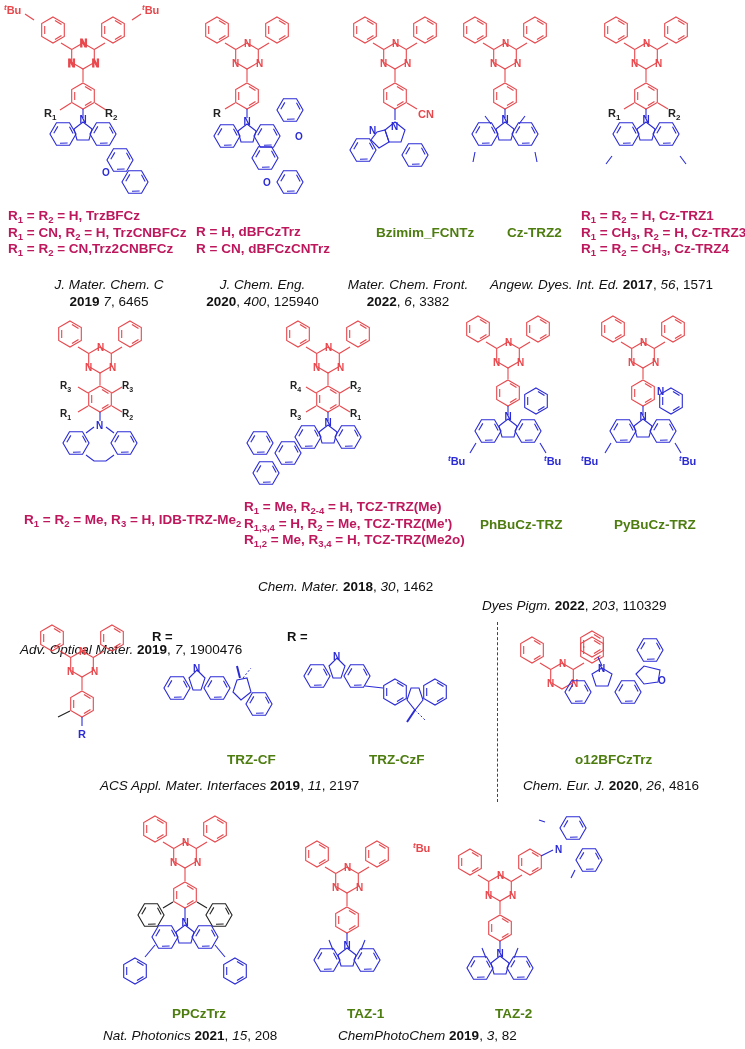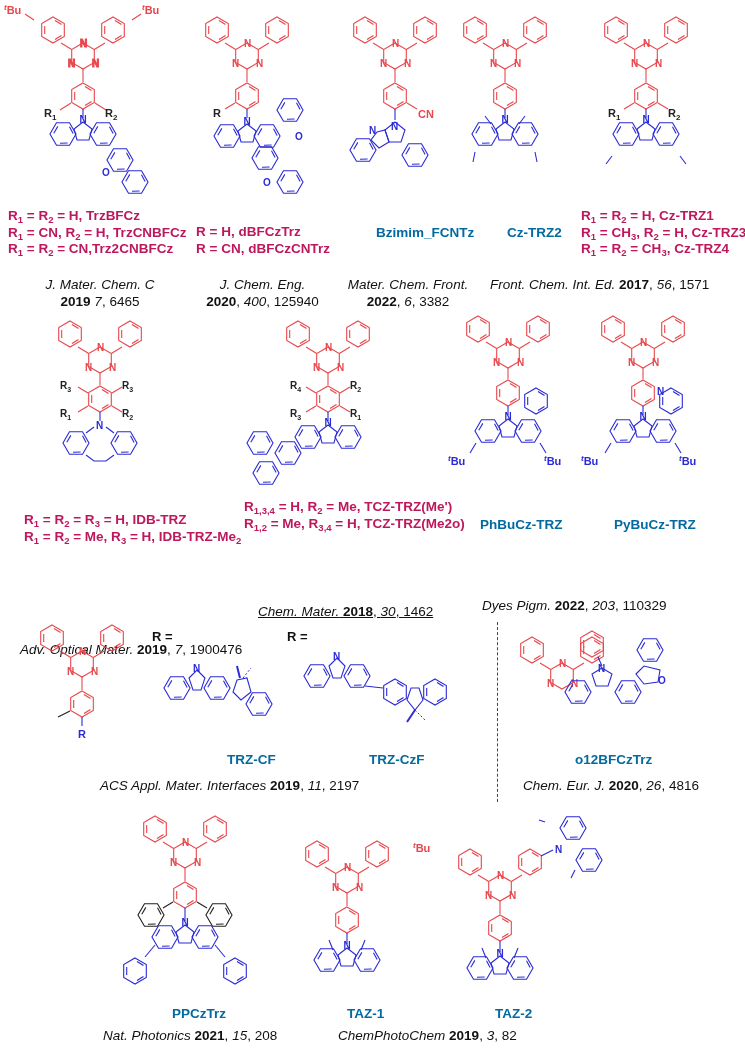--- a/index.html
+++ b/index.html
@@ -1,20 +1,20 @@
 <!DOCTYPE html>
 <html><head>
 <meta charset="utf-8">
 <style>
   html, body { margin:0; padding:0; background:#ffffff; }
   body { width:745px; height:1049px; position:relative; overflow:hidden;
          font-family:"Liberation Sans", sans-serif; color:#111; }
   .abs { position:absolute; }
   .mol { position:absolute; }
-  .lbl { position:absolute; font-weight:bold; font-size:13.5px; line-height:17px; white-space:nowrap; color:#0369a1;padding-left:17px; }
+  .lbl { position:absolute; font-weight:bold; font-size:13.5px; line-height:17px; white-space:nowrap; color:#4d7c0f;padding-left:17px; }
   .rlines { position:absolute; font-weight:bold; font-size:13.5px; line-height:16.5px; white-space:nowrap; color:#be185d; }
   .cite { position:absolute; font-size:13.5px; line-height:17px; white-space:nowrap; text-align:center; color:#111; }
   .cite i { font-style:italic; }
   .cite b { font-weight:bold; }
   .dash { position:absolute; border-left:1.5px dashed #444; }
   sub { font-size:9.5px; vertical-align:-3px; line-height:0; }
   .rlabel { position:absolute; font-weight:bold; font-size:13px; color:#111; }
 </style>
 </head>
 <body>
@@ -164,34 +164,34 @@
   <div>R = CN, dBFCzCNTrz</div>
 </div>
 <div class="lbl" style="left:359px;top:224px;">Bzimim_FCNTz</div>
 <div class="lbl" style="left:490px;top:224px;">Cz-TRZ2</div>
 <div class="rlines abs" style="left:581px;top:208px;">
   <div>R<sub>1</sub> = R<sub>2</sub> = H, Cz-TRZ1</div>
   <div>R<sub>1</sub> = CH<sub>3</sub>, R<sub>2</sub> = H, Cz-TRZ3</div>
   <div>R<sub>1</sub> = R<sub>2</sub> = CH<sub>3</sub>, Cz-TRZ4</div>
 </div>
 
-<div class="cite" style="left:20px;top:276px;width:160px;">
+<div class="cite" style="left:29px;top:276px;width:160px;">
   <div><i>J. Mater. Chem. C</i></div>
   <div><b>2019</b> <i>7</i>, <span>6465</span></div>
 </div>
 <div class="cite" style="left:190px;top:276px;width:145px;">
   <div><i>J. Chem. Eng.</i></div>
   <div><b>2020</b>, <i>400</i>, <span>125940</span></div>
 </div>
 <div class="cite" style="left:338px;top:276px;width:140px;">
   <div><i>Mater. Chem. Front.</i></div>
   <div><b>2022</b>, <i>6</i>, <span>3382</span></div>
 </div>
 <div class="cite" style="left:490px;top:276px;text-align:left;">
-  <i>Front. Chem. Int. Ed.</i> <b>2017</b>, <i>56</i>, <span>1571</span>
+  <i>Angew. Dyes. Int. Ed.</i> <b>2017</b>, <i>56</i>, <span>1571</span>
 </div>
 
 <svg class="mol" style="left:30;top:315" width="140" height="170">
   <use href="#trz" transform="translate(70,45)"></use>
   <g stroke="#e8474c" fill="none">
     <line x1="70" y1="58" x2="70" y2="70" stroke-width="1.1"></line>
     <use href="#hex" transform="translate(70,84)"></use>
     <line x1="58" y1="78" x2="48" y2="72" stroke-width="1.1"></line>
       <line x1="82" y1="78" x2="92" y2="72" stroke-width="1.1"></line>
     <line x1="58" y1="91" x2="48" y2="97" stroke-width="1.1"></line>
@@ -268,34 +268,34 @@
   <text x="82" y="80" font-size="10" font-weight="bold" fill="#2b2bd6" font-family="Liberation Sans, sans-serif">N</text>
   <g stroke="#2b2bd6" stroke-width="1.1">
       <line x1="36" y1="128" x2="30" y2="138"></line>
       <line x1="100" y1="128" x2="106" y2="138"></line>
     </g>
   <text x="6" y="150" font-size="11" font-weight="bold" fill="#2b2bd6" font-family="Liberation Sans, sans-serif"><tspan font-style="italic" font-size="8" dy="-4">t</tspan><tspan dy="4">Bu</tspan></text>
   <text x="104" y="150" font-size="11" font-weight="bold" fill="#2b2bd6" font-family="Liberation Sans, sans-serif"><tspan font-style="italic" font-size="8" dy="-4">t</tspan><tspan dy="4">Bu</tspan></text>
 </svg>
 
 <div class="rlines abs" style="left:24px;top:512px;">
-  <div>R<sub>1</sub> = R<sub>2</sub> = R<sub>3</sub> = H, IDB-TRZ</div>
   <div>R<sub>1</sub> = R<sub>2</sub> = Me, R<sub>3</sub> = H, IDB-TRZ-Me<sub>2</sub></div>
 </div>
 <div class="rlines abs" style="left:244px;top:499px;">
+  <div>R<sub>1</sub> = Me, R<sub>2-4</sub> = H, TCZ-TRZ(Me)</div>
   <div>R<sub>1,3,4</sub> = H, R<sub>2</sub> = Me, TCZ-TRZ(Me')</div>
   <div>R<sub>1,2</sub> = Me, R<sub>3,4</sub> = H, TCZ-TRZ(Me2o)</div>
 </div>
 <div class="lbl" style="left:463px;top:516px;">PhBuCz-TRZ</div>
 <div class="lbl" style="left:597px;top:516px;">PyBuCz-TRZ</div>
 
 <div class="cite" style="left:20px;top:610px;text-align:left;margin-top:31px;">
   <i>Adv. Optical Mater.</i> <b>2019</b>, <i>7</i>, <span>1900476</span>
 </div>
-<div class="cite" style="left:258px;top:603px;text-align:right;text-decoration:underline;">
+<div class="cite" style="left:258px;top:578px;text-align:right;">
   <i>Chem. Mater.</i> <b>2018</b>, <i>30</i>, <span>1462</span>
 </div>
 <div class="cite" style="left:482px;top:597px;text-align:left;">
   <i>Dyes Pigm.</i> <b>2022</b>, <i>203</i>, <span>110329</span>
 </div>
 
 <svg class="mol" style="left:20;top:620" width="120" height="130">
   <use href="#trz" transform="translate(62,44)"></use>
   <g stroke="#e8474c" fill="none">
     <line x1="62" y1="57" x2="62" y2="70" stroke-width="1.1"></line>

